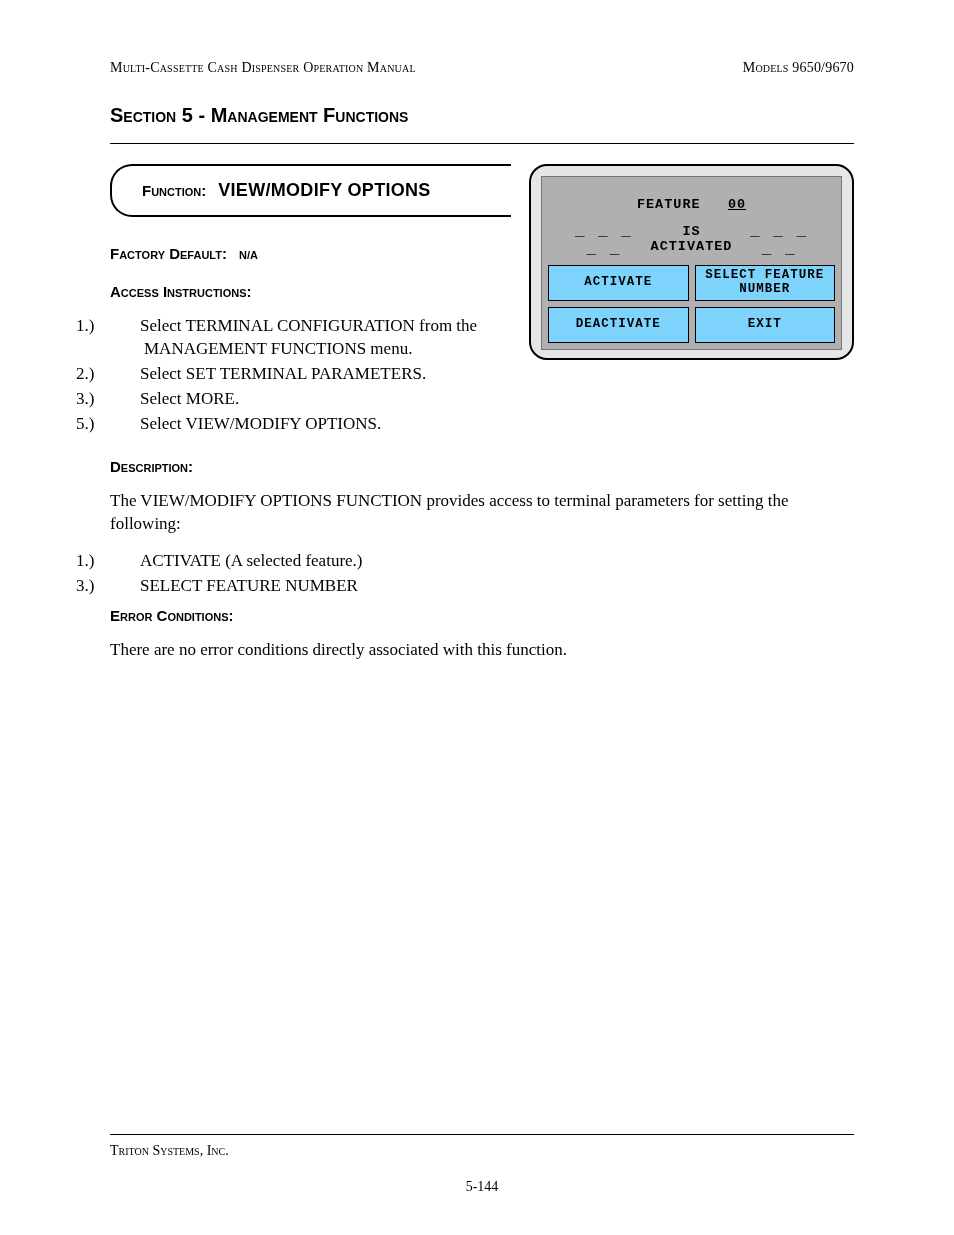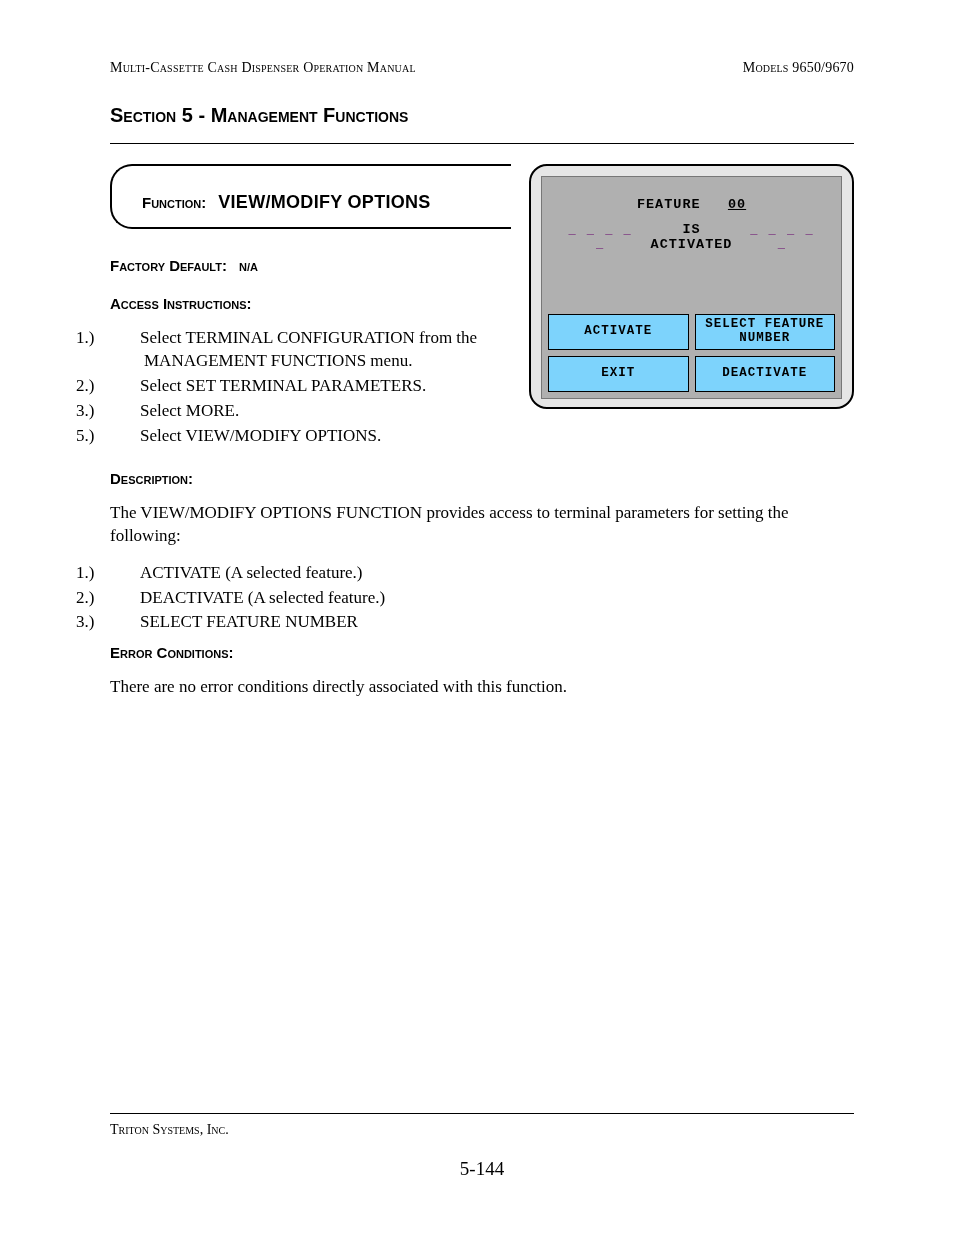--- a/index.html
+++ b/index.html
@@ -50,21 +50,21 @@
     flex: 1 1 55%;
   }
   .right-col {
     flex: 0 0 325px;
   }
   .func-box {
     border: 2.5px solid #000;
     border-top-left-radius: 22px;
     border-bottom-left-radius: 22px;
     border-right: none;
-    padding: 26px 8px 14px 30px;
+    padding: 14px 8px 14px 30px;
     margin-bottom: 28px;
     background: #fff;
   }
   .func-label {
     font-family: Arial, Helvetica, sans-serif;
     font-weight: bold;
     font-size: 15px;
     font-variant: small-caps;
   }
   .func-name {
@@ -103,21 +103,21 @@
     line-height: 1.35;
     margin: 14px 0;
   }
   
   .screen-frame {
     border: 2.5px solid #000;
     border-radius: 18px;
     background: #e6e6e6;
     padding: 10px;
     box-sizing: border-box;
-    height: 245px;
+    height: 196px;
   }
   .screen-inner {
     background: #b0b0b0;
     border: 1px solid #777;
     height: 100%;
     display: flex;
     flex-direction: column;
     font-family: "Courier New", monospace;
     font-weight: bold;
     font-size: 13.5px;
@@ -128,21 +128,21 @@
     flex: 1;
     text-align: center;
     padding-top: 20px;
   }
   .scr-top .line1 { margin-bottom: 10px; }
   .scr-top .value { text-decoration: underline; }
   .scr-top .line2 { padding: 0 22px; }
   .dotline {
     display:flex; justify-content:center; align-items:baseline; gap:6px;
   }
-  .dots { color:#701a75; letter-spacing:2px; font-size:12px; }
+  .dots { color:#0f172a; letter-spacing:2px; font-size:16px; }
   .scr-btns {
     padding: 6px;
     display: grid;
     grid-template-columns: 1fr 1fr;
     grid-template-rows: 1fr 1fr;
     gap: 6px;
   }
   .scr-btn {
     border: 1.5px solid #000;
     background: #7dd3fc;
@@ -152,30 +152,30 @@
     text-align:center;
     font-size: 12.5px;
     line-height:1.1;
     height: 34px;
     padding:0 4px;
   }
   .footer {
     position: absolute;
     left: 110px;
     right: 100px;
-    bottom: 55px;
+    bottom: 40px;
   }
   .footer .company {
     font-size: 14px;
     font-variant: small-caps;
     margin-top: 8px;
   }
   .footer .pgnum {
     text-align:center;
-    font-size:19px;
+    font-size:14px;
     margin-top:20px;
   }
   .full-width { clear: both; }
 </style>
 </head>
 <body>
 
 <div class="page">
 
   <div class="runhead">
@@ -223,36 +223,35 @@
             </div>
             <div class="line2 dotline">
               <span class="dots">_ _ _ _ _</span>
               <span>IS ACTIVATED</span>
               <span class="dots">_ _ _ _ _</span>
             </div>
           </div>
           <div class="scr-btns">
             <div class="scr-btn">ACTIVATE</div>
             <div class="scr-btn">SELECT FEATURE NUMBER</div>
+            <div class="scr-btn">DEACTIVATE</div>
             <div class="scr-btn">EXIT</div>
-            <div class="scr-btn">DEACTIVATE</div>
           </div>
         </div>
       </div>
     </div>
   </div>
 
   <div class="full-width">
     <div class="section-gap">
       <span class="bold-sc">Description:</span>
     </div>
     <p class="body-text">The VIEW/MODIFY OPTIONS FUNCTION provides access to terminal parameters for setting the following:</p>
     <ol class="numbered">
       <li><span class="marker">1.)</span><span>ACTIVATE (A selected feature.)</span></li>
-      <li><span class="marker">2.)</span><span>DEACTIVATE (A selected feature.)</span></li>
       <li><span class="marker">3.)</span><span>SELECT FEATURE NUMBER</span></li>
     </ol>
 
     <div class="section-gap" style="margin-top:10px">
       <span class="bold-sc">Error Conditions:</span>
     </div>
     <p class="body-text">There are no error conditions directly associated with this function.</p>
   </div>
 
   <div class="footer">

